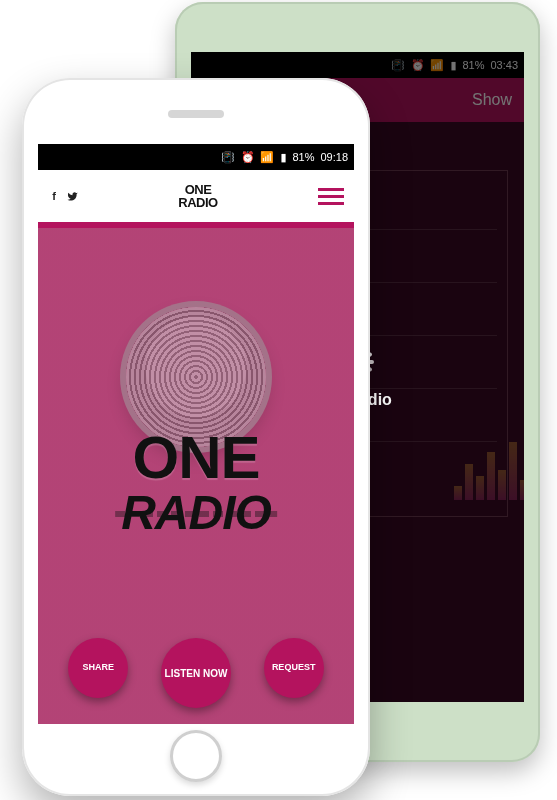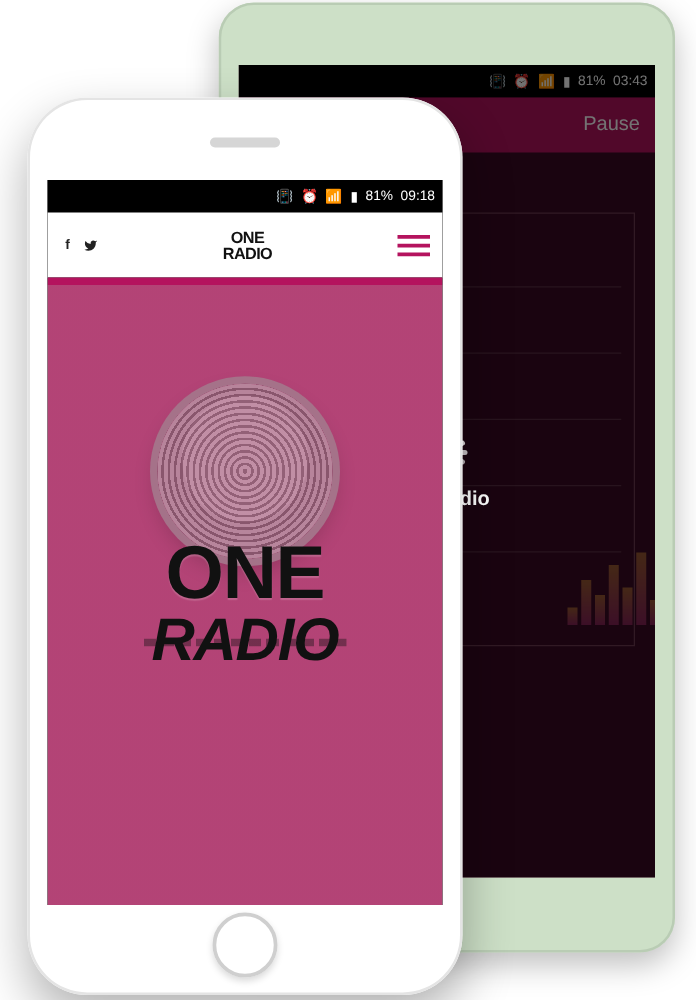--- a/index.html
+++ b/index.html
@@ -259,21 +259,21 @@
       <span>📳</span>
       <span>⏰</span>
       <span>📶</span>
       <span>▮</span>
       <span>81%</span>
       <span>03:43</span>
     </div>
 
     <div class="header-back">
       <span class="title">en Now</span>
-      <span>Pause</span>
+      <span>Show</span>
     </div>
 
     <div class="schedule-wrap">
       <div class="schedule-title">EDULE</div>
       <div class="schedule-box">
         <div class="sched-item"><span>ms Breakfast Show</span></div>
         <div class="sched-item"><span>Travers Show</span></div>
         <div class="sched-item"><span>nch with Liz</span></div>
         <div class="sched-item"><span>Out with </span><b>Simon</b></div>
         <div class="sched-item"><span>on Andy</span></div>
@@ -345,16 +345,21 @@
         </div>
     </div>
     <div class="divider-pink"></div>
 
     <div class="hero">
       <div class="logo-big">
         <div class="l1">ONE</div>
         <div class="l2">RADIO</div>
       </div>
 
+      <div class="bottom-actions">
+        <div class="fab">SHARE</div>
+        <div class="fab big">LISTEN NOW</div>
+        <div class="fab">REQUEST</div>
+      </div>
     </div>
 
   </div>
 </div>
 
 </body></html>

